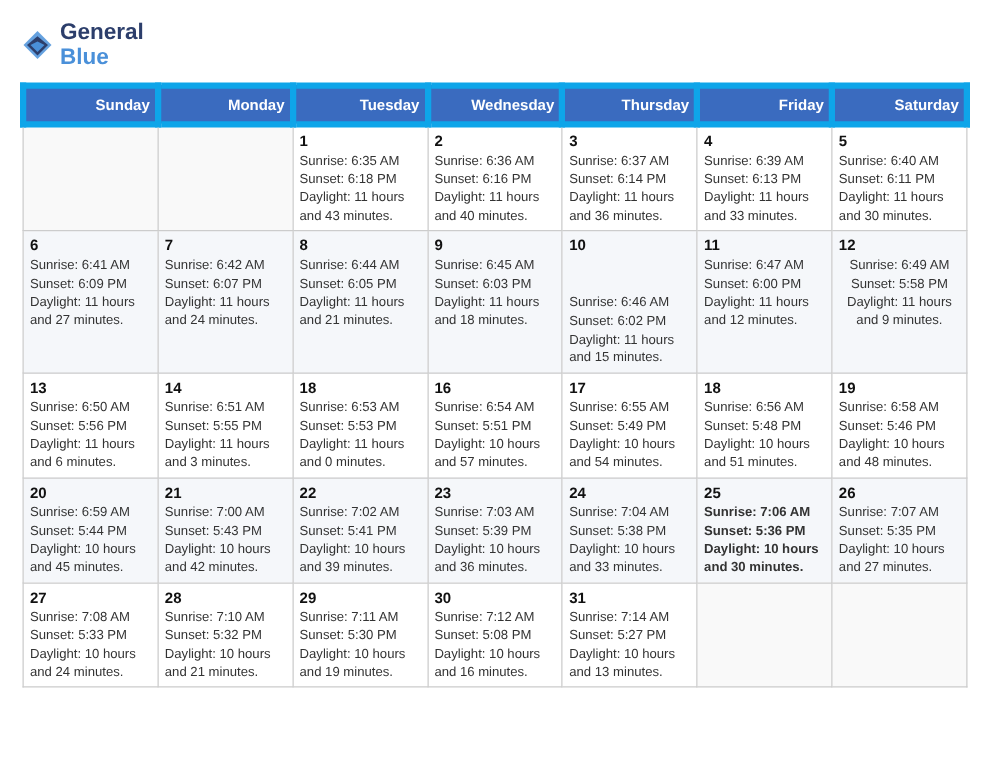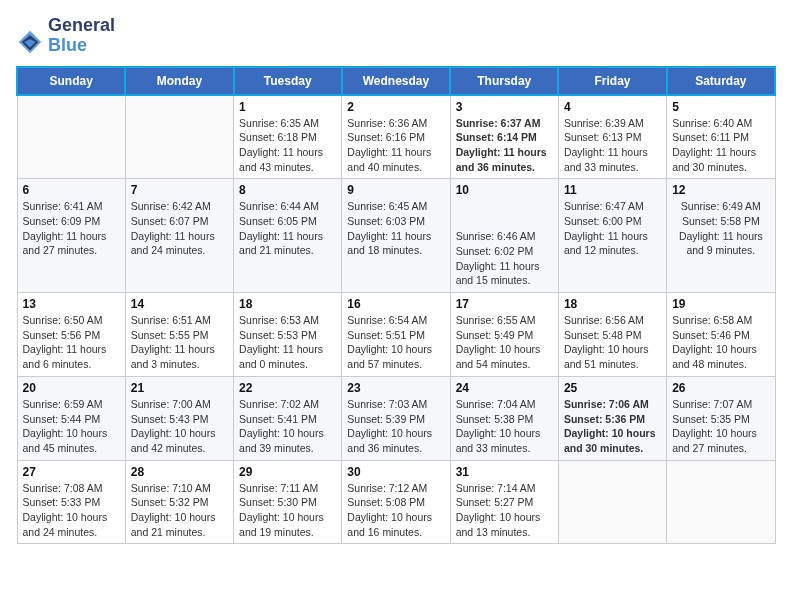--- a/index.html
+++ b/index.html
@@ -11,21 +11,21 @@
       padding: 16px;
     }
     .header-area {
       display: flex;
       justify-content: space-between;
       align-items: flex-start;
       margin-bottom: 10px;
     }
     .logo {
       display: flex;
-      align-items: flex-end;
+      align-items: center;
     }
     .logo-text {
       font-size: 18px;
       font-weight: bold;
       color: #2c3e6b;
       line-height: 1.1;
     }
     .logo-text span {
       color: #4a90d9;
     }
@@ -50,24 +50,24 @@
     }
     .calendar {
       width: 100%;
       border-collapse: collapse;
       font-size: 11px;
     }
     .calendar th {
       background: #3a6bbf;
       color: #fff;
       padding: 6px 4px;
-      text-align: center;
+      text-align: right;
       font-size: 12px;
       font-weight: bold;
-      border: 2px solid #0ea5e9;
+      border: 5px solid #0ea5e9;
     }
     .calendar td {
       border: 1px solid #ccc;
       vertical-align: top;
       padding: 4px 5px;
       width: 108px;
       min-height: 72px;
       height: 80px;
       background: #fff;
     }
@@ -131,21 +131,21 @@
 Daylight: 11 hours and 43 minutes.</div>
         </td>
         <td>
           <span class="day-num">2</span>
           <div class="day-info" style="white-space: pre-line;">Sunrise: 6:36 AM
 Sunset: 6:16 PM
 Daylight: 11 hours and 40 minutes.</div>
         </td>
         <td>
           <span class="day-num">3</span>
-          <div class="day-info" style="white-space: pre-line; font-weight: bold;">Sunrise: 6:37 AM
+          <div class="day-info" style="white-space: pre-line;">Sunrise: 6:37 AM
 Sunset: 6:14 PM
 Daylight: 11 hours and 36 minutes.</div>
         </td>
         <td>
           <span class="day-num">4</span>
           <div class="day-info" style="white-space: pre-line;">Sunrise: 6:39 AM
 Sunset: 6:13 PM
 Daylight: 11 hours and 33 minutes.</div>
         </td>
         <td>

